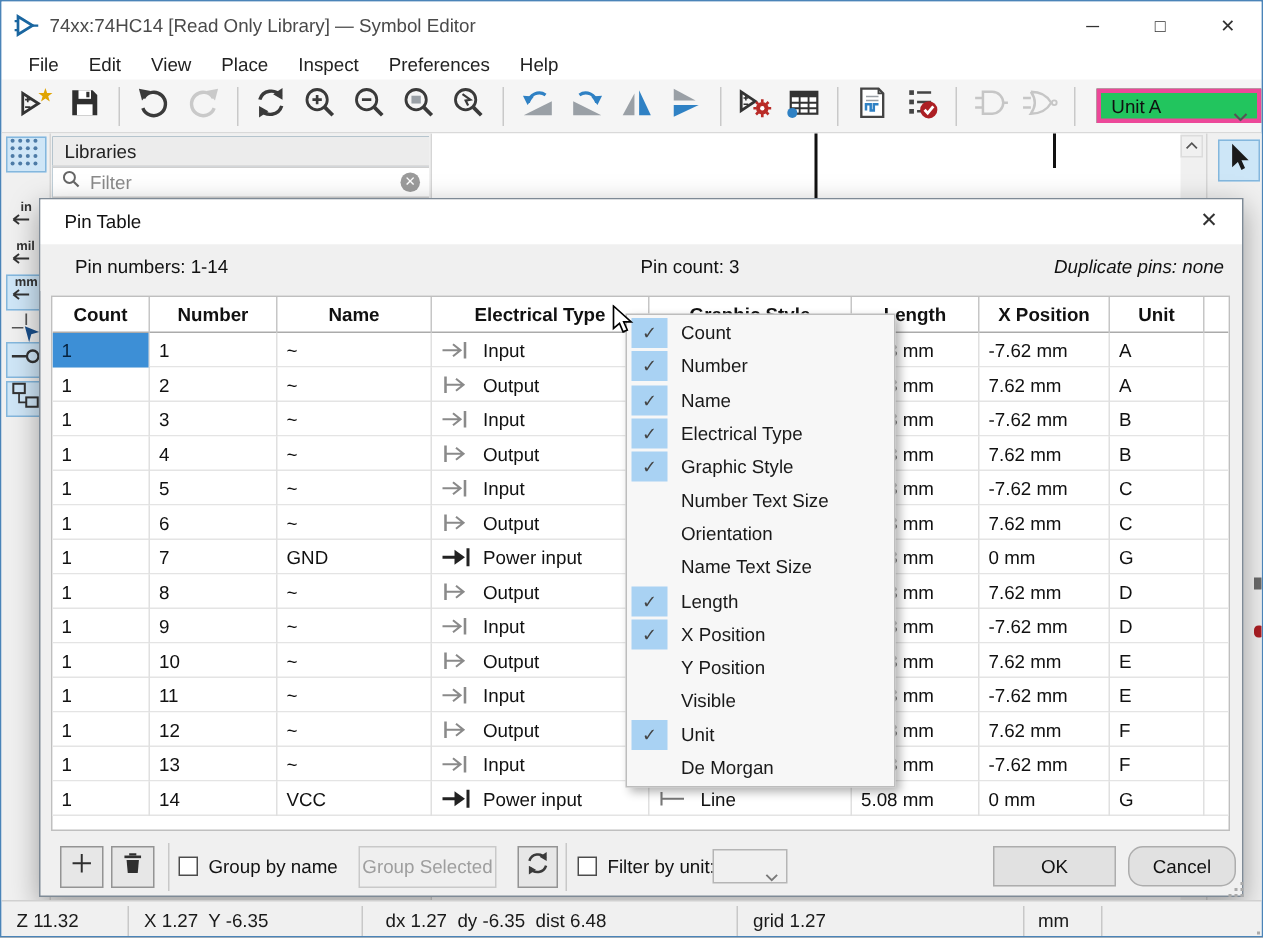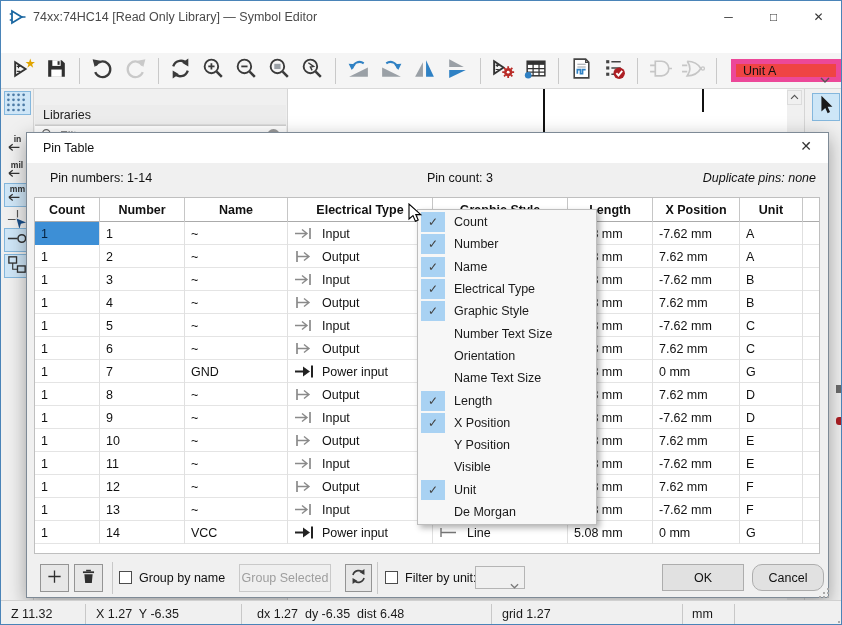--- a/index.html
+++ b/index.html
@@ -10,28 +10,28 @@
   .title-text{font-size:12.5px;color:#4a4a4a;margin-left:6px;}
   .winbtns{position:absolute;right:0;top:0;height:32px;display:flex;}
   .winbtn{width:45px;height:32px;display:flex;align-items:center;justify-content:center;font-size:12px;color:#333;}
   
   .menubar{position:absolute;left:0;top:32px;width:100%;height:20px;background:#fff;display:flex;align-items:center;padding-left:8px;}
   .menuitem{font-size:12.5px;color:#222;padding:2px 10px;}
   
   .toolbar{position:absolute;left:0;top:52px;width:100%;height:36px;background:#f5f5f5;border-bottom:1px solid #d9d9d9;display:flex;align-items:center;padding-left:6px;}
   .tbtn{width:28px;height:28px;display:flex;align-items:center;justify-content:center;margin:0 3px;border-radius:2px;}
   .tsep{width:1px;height:26px;background:#c9c9c9;margin:0 6px;}
-  .unit-combo{margin-left:8px;width:114px;height:23px;background:#ef4444;border:5px solid #ec4899;display:flex;align-items:center;font-size:12.5px;color:#111;padding-left:7px;position:relative;}
+  .unit-combo{margin-left:8px;width:114px;height:23px;background:#22c55e;border:3px solid #ec4899;display:flex;align-items:center;font-size:12.5px;color:#111;padding-left:7px;position:relative;}
   .unit-combo .chev{position:absolute;right:6px;top:8px;}
   
   .workarea{position:absolute;left:0;top:88px;width:842px;height:511px;background:#f0f0f0;}
   .lefttools{position:absolute;left:0;top:0;width:33px;height:511px;background:#f0f0f0;border-right:1px solid #d5d5d5;}
   .ltbtn{position:absolute;left:3px;width:27px;height:24px;display:flex;align-items:center;justify-content:center;}
   .ltbtn.sel{background:#cfe6f7;border:1px solid #84b7dd;}
-  .libpanel{position:absolute;left:34px;top:16px;width:251px;height:41px;background:#0c4a6e;}
+  .libpanel{position:absolute;left:34px;top:2px;width:251px;height:41px;background:#0c4a6e;}
   .libhead{height:20px;background:#ececec;border-bottom:1px solid #dcdcdc;font-size:12.5px;color:#222;display:flex;align-items:center;padding-left:8px;}
   .filterbox{height:21px;background:#fff;border-top:1px solid #cfcfcf;border-bottom:1px solid #cfcfcf;display:flex;align-items:center;padding:0 6px;position:relative;}
   .filtertext{font-size:12.5px;color:#8a8a8a;margin-left:6px;}
   .clearbtn{position:absolute;right:6px;width:13px;height:13px;border-radius:50%;background:#9b9b9b;color:#fff;font-size:9px;line-height:13px;text-align:center;}
   .canvas{position:absolute;left:286px;top:0;width:500px;height:511px;background:#fff;border-left:1px solid #d5d5d5;}
   .symline{position:absolute;width:2px;background:#111;}
   .scrollup{position:absolute;left:786px;top:1px;width:15px;height:15px;background:#f0f0f0;border:1px solid #dcdcdc;display:flex;align-items:center;justify-content:center;}
   .righttools{position:absolute;left:803px;top:0;width:39px;height:511px;background:#f0f0f0;border-left:1px solid #d5d5d5;}
   .selbtn{position:absolute;left:7px;top:4px;width:28px;height:28px;background:#cde6f7;border:1px solid #84b7dd;display:flex;align-items:center;justify-content:center;}
   .frag{position:absolute;left:31px;width:7px;height:8px;}
@@ -86,20 +86,29 @@
         </svg>
     </span>
     <span class="title-text">74xx:74HC14 [Read Only Library] — Symbol Editor</span>
     <div class="winbtns">
       <div class="winbtn">─</div>
       <div class="winbtn">□</div>
       <div class="winbtn">✕</div>
     </div>
   </div>
 
+  <div class="menubar" id="menubar">
+      <div class="menuitem">File</div>
+      <div class="menuitem">Edit</div>
+      <div class="menuitem">View</div>
+      <div class="menuitem">Place</div>
+      <div class="menuitem">Inspect</div>
+      <div class="menuitem">Preferences</div>
+      <div class="menuitem">Help</div>
+    </div>
 
   <div class="toolbar" id="toolbar">
       <div class="tbtn">
         <span><svg viewBox="0 0 24 24" width="25" height="25">
             <path d="M4,6 L4,19 L14,12.5 Z" fill="none" stroke="#333" stroke-width="1.8"></path>
             <path d="M5.5,10 h3.4 M7.2,8.3 v3.4 M5.5,14.8 h3.4" stroke="#333" stroke-width="1.1"></path>
             <polygon points="18.5,2.5 19.6,5.8 23,5.8 20.3,7.9 21.3,11.2 18.5,9.2 15.7,11.2 16.7,7.9 14,5.8 17.4,5.8" fill="#e0a400"></polygon>
           </svg></span>
       </div>
       <div class="tbtn">

